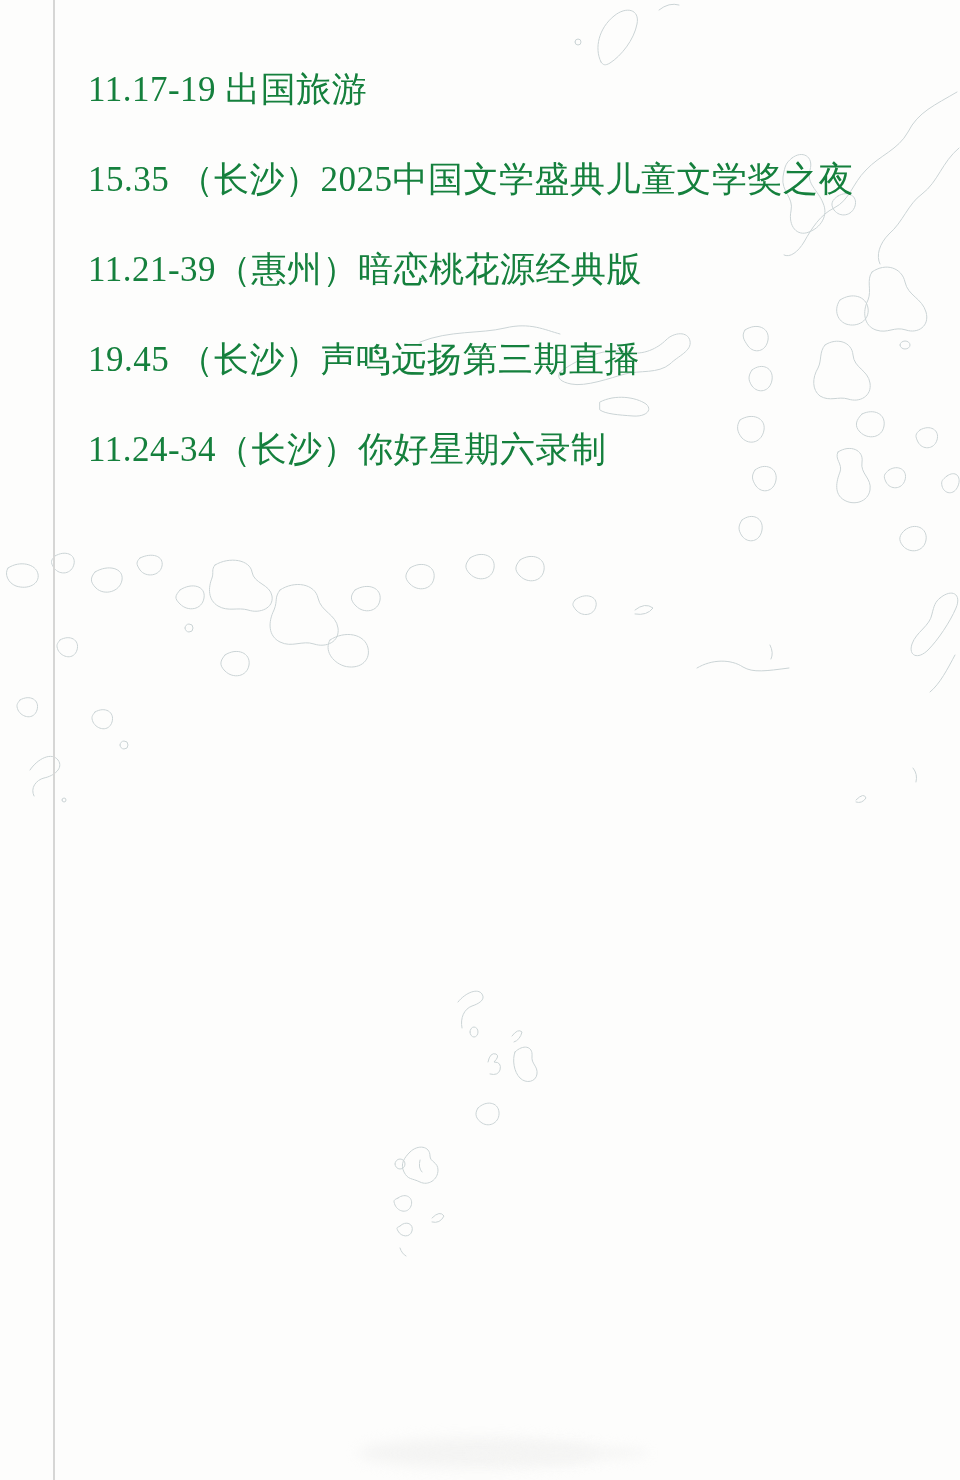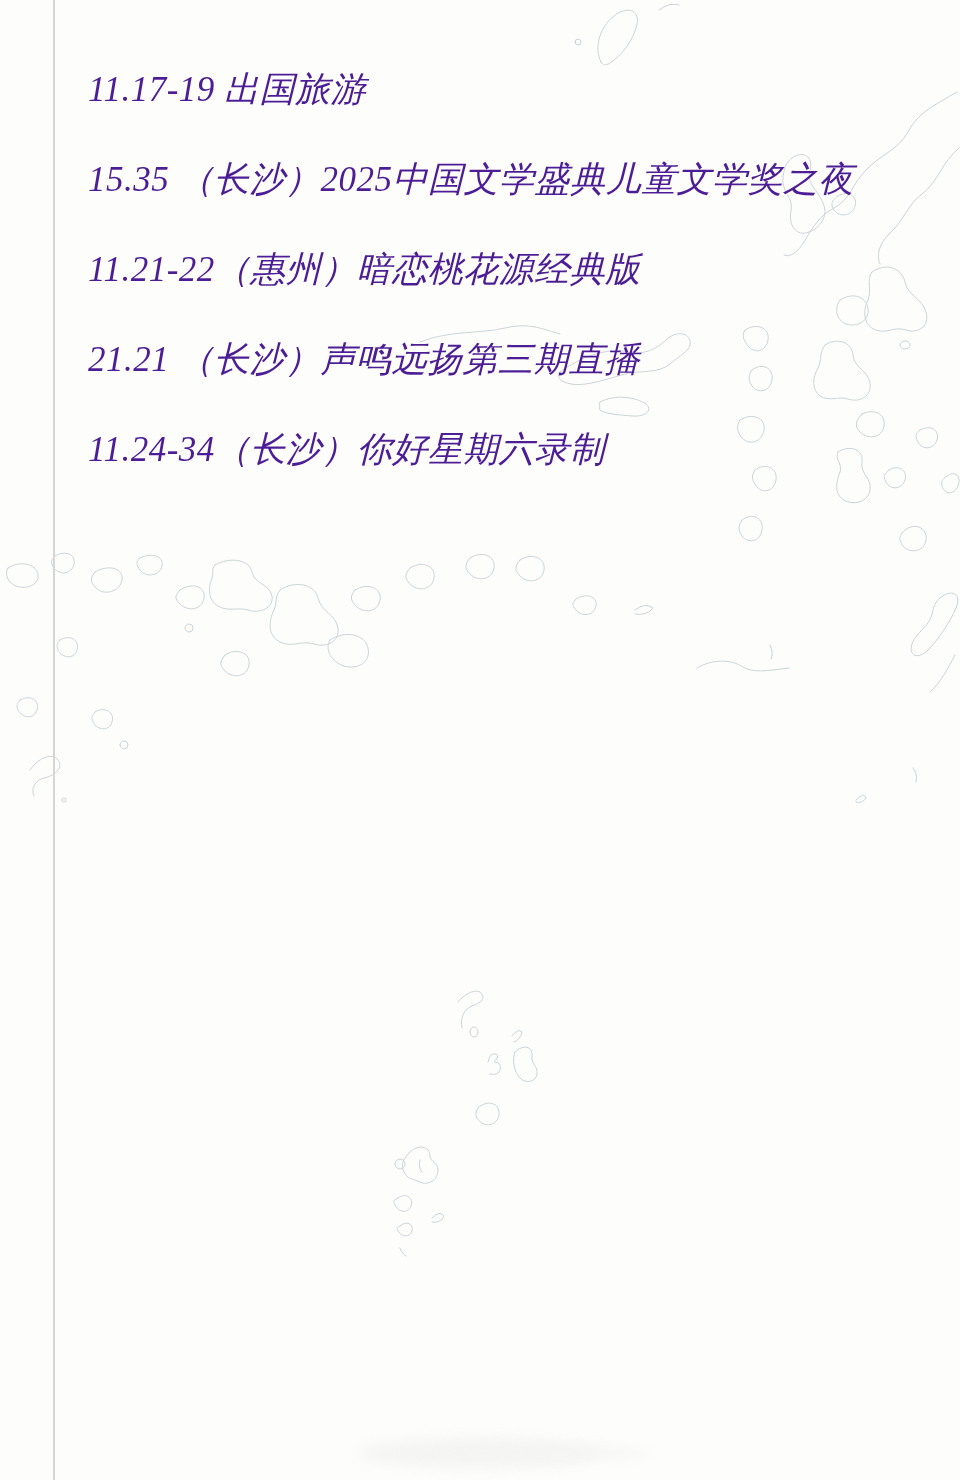--- a/index.html
+++ b/index.html
@@ -17,24 +17,23 @@
   .margin-rule {
     position: absolute; left: 53px; top: 0; width: 2px; height: 1480px;
     background: #d6d6d5;
   }
   .schedule {
     position: absolute; left: 88px; top: 44px; width: 830px;
   }
   .schedule p.line {
     margin: 0; height: 90px;
     display: flex; align-items: center;
-    font-size: 35px; color: #4c1d95;
+    font-size: 35px; color: #15803d;
     letter-spacing: 0.5px;
     white-space: nowrap;
-    font-style: italic;
   }
   .bottom-smudge {
     position: absolute; left: 358px; top: 1438px; width: 240px; height: 30px;
     background: #f2f2f1; border-radius: 50%;
     filter: blur(7px); opacity: 0.8;
   }
   .bottom-smudge2 {
     position: absolute; left: 470px; top: 1445px; width: 180px; height: 16px;
     background: #f5f5f4; border-radius: 50%;
     filter: blur(6px); opacity: 0.8;
@@ -122,21 +121,21 @@
       <path d="M432 1218 q8 -8 12 -2 q-4 8 -12 6"></path>
       <path d="M400 1248 q2 6 6 8"></path>
     </g>
   </svg>
 
   <div class="margin-rule"></div>
 
   <div class="schedule">
     <p class="line">11.17-19 出国旅游</p>
     <p class="line">15.35 （长沙）2025中国文学盛典儿童文学奖之夜</p>
-    <p class="line">11.21-22（惠州）暗恋桃花源经典版</p>
-    <p class="line">21.21 （长沙）声鸣远扬第三期直播</p>
+    <p class="line">11.21-39（惠州）暗恋桃花源经典版</p>
+    <p class="line">19.45 （长沙）声鸣远扬第三期直播</p>
     <p class="line">11.24-34（长沙）你好星期六录制</p>
   </div>
 
   <div class="bottom-smudge"></div>
   <div class="bottom-smudge2"></div>
 
 </div>
 
 </body></html>

